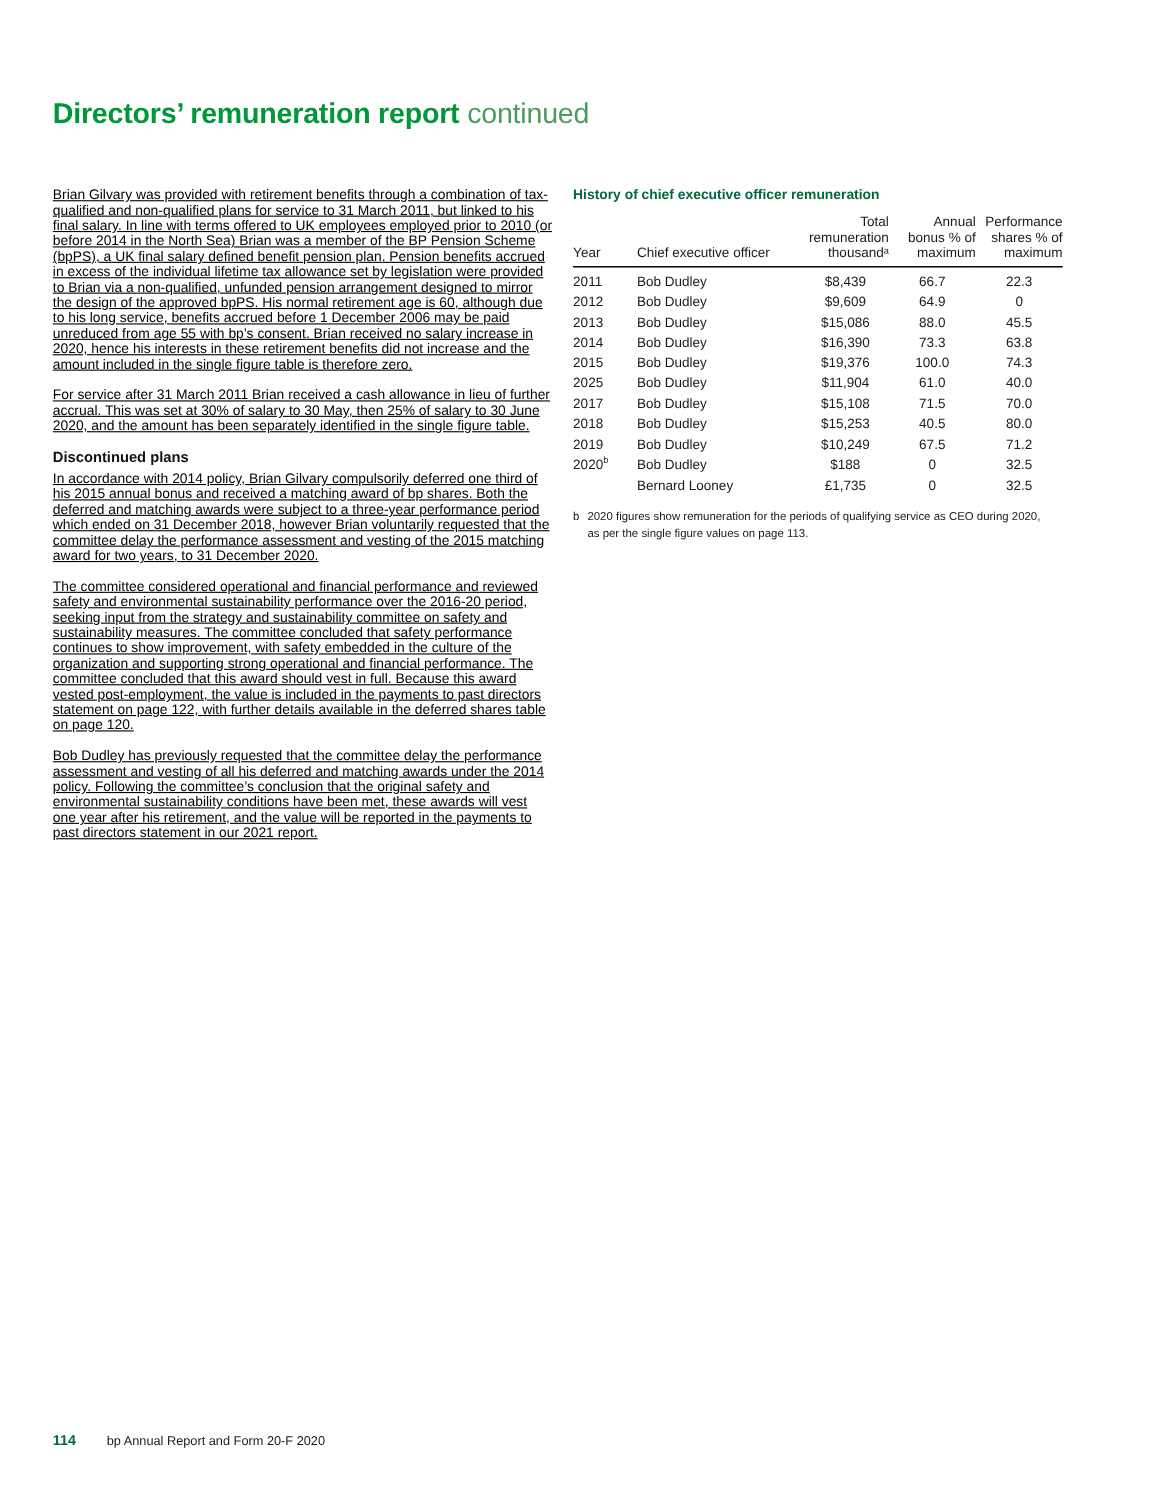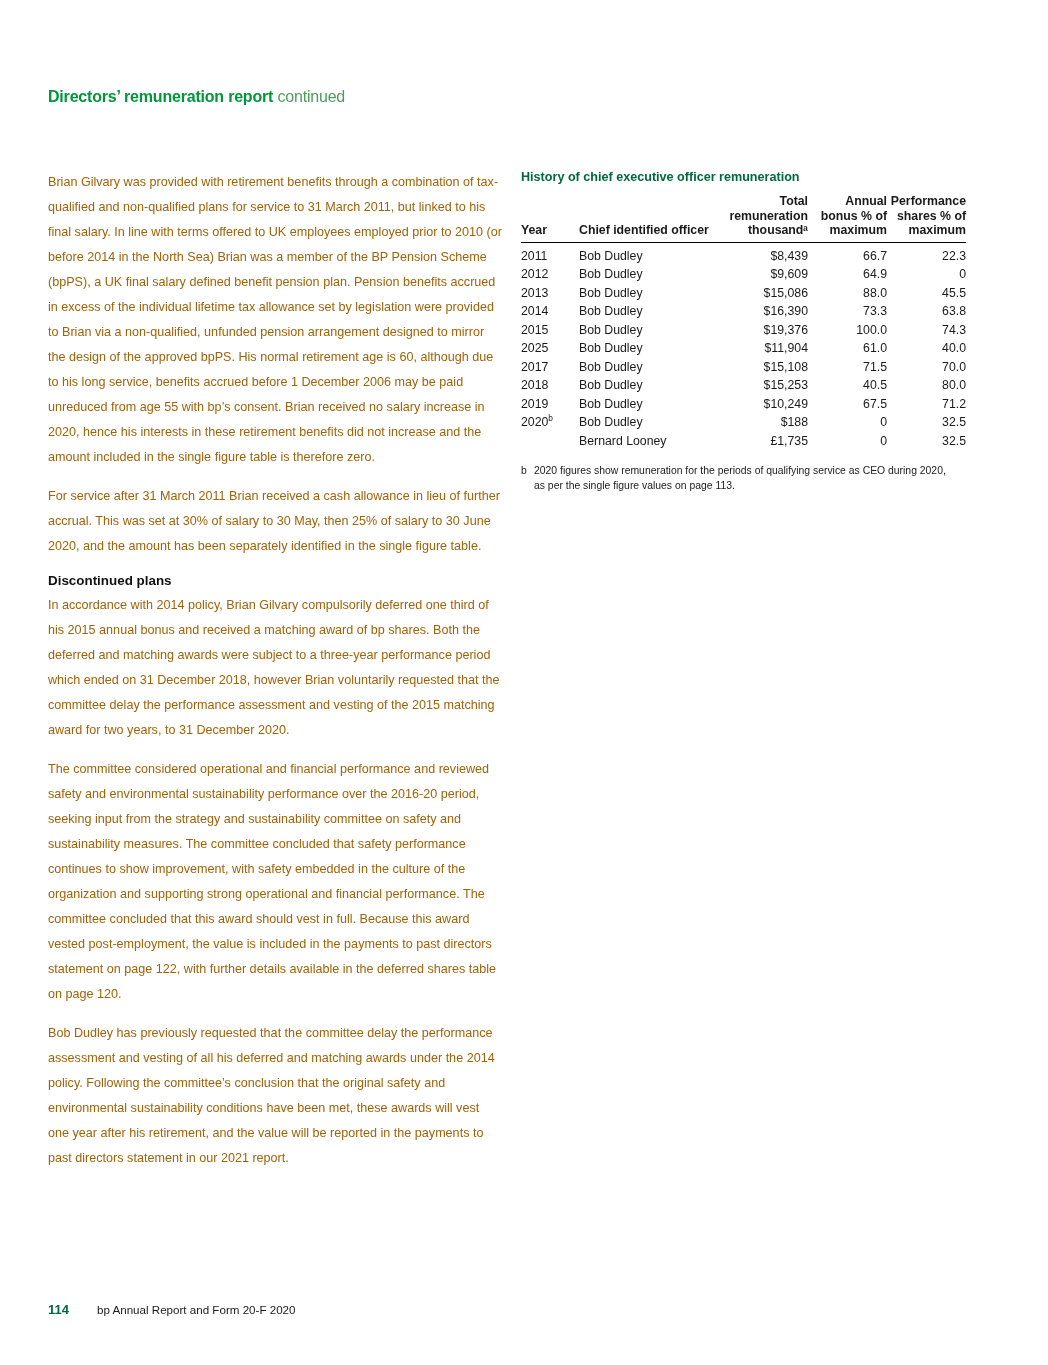--- a/index.html
+++ b/index.html
@@ -20,21 +20,21 @@
     width: 1048px;
     height: 1365px;
     box-sizing: border-box;
   }
 
   
   .page-header {
     position: absolute;
     left: 48px;
     top: 88px;
-    font-size: 16px;
+    font-size: 26px;
     letter-spacing: -0.2px;
     white-space: nowrap;
   }
   .page-header .title-main {
     color: #009639;
     font-weight: bold;
   }
   .page-header .title-cont {
     color: #4c9c5e;
     font-weight: normal;
@@ -49,24 +49,25 @@
   }
   .col-right {
     position: absolute;
     left: 521px;
     top: 170px;
     width: 445px;
   }
 
   p.body {
     font-size: 12.6px;
-    line-height: 25px;
+    line-height: 14px;
     margin: 0 0 14px 0;
-    color: #a16207;
+    color: #000000;
     text-align: left;
+    text-decoration: underline;
   }
   h2.sub {
     font-size: 13.4px;
     font-weight: bold;
     color: #111111;
     margin: 6px 0 5px 0;
   }
 
   
   .table-title {
@@ -76,39 +77,39 @@
     color: #00693c;
     margin: 0 0 10px 0;
   }
   table.remtable {
     border-collapse: collapse;
     width: 445px;
     font-size: 12.3px;
     color: #1a1a1a;
   }
   table.remtable th {
-    font-weight: bold;
+    font-weight: normal;
     vertical-align: bottom;
     padding: 0 0 3px 0;
     line-height: 14.6px;
   }
   table.remtable thead tr.head-row th {
     border-bottom: 0.8px solid #000000;
     padding-bottom: 4px;
   }
   table.remtable td {
     padding: 1.5px 0;
     line-height: 15.5px;
   }
   .c-year { text-align: left; width: 58px; }
   .c-name { text-align: left; width: 150px; }
   .c-num  { text-align: right; width: 79px; padding-right: 0px !important; }
   .c-num2 { text-align: right; width: 79px; }
   .c-num3 { text-align: right; width: 79px; }
-  td.c-num, td.c-num2, td.c-num3 { padding-right: 0; }
+  td.c-num, td.c-num2, td.c-num3 { padding-right: 0; text-align: center; }
   .hdr-stack { display:block; }
 
   table.remtable tbody tr:first-child td { padding-top: 6px; }
 
   .footnotes {
     margin-top: 13px;
     font-size: 10.4px;
     line-height: 14px;
     color: #1a1a1a;
   }
@@ -161,21 +162,21 @@
       <thead>
         <tr class="head-row">
           <th class="c-year">
             <span class="hdr-stack"></span>
             <span class="hdr-stack"></span>
             <span class="hdr-stack">Year</span>
           </th>
           <th class="c-name">
             <span class="hdr-stack"></span>
             <span class="hdr-stack"></span>
-            <span class="hdr-stack">Chief identified officer</span>
+            <span class="hdr-stack">Chief executive officer</span>
           </th>
           <th class="c-num">
             <span class="hdr-stack">Total</span>
             <span class="hdr-stack">remuneration</span>
             <span class="hdr-stack">thousandᵃ</span>
           </th>
           <th class="c-num2">
             <span class="hdr-stack">Annual</span>
             <span class="hdr-stack">bonus % of</span>
             <span class="hdr-stack">maximum</span>

